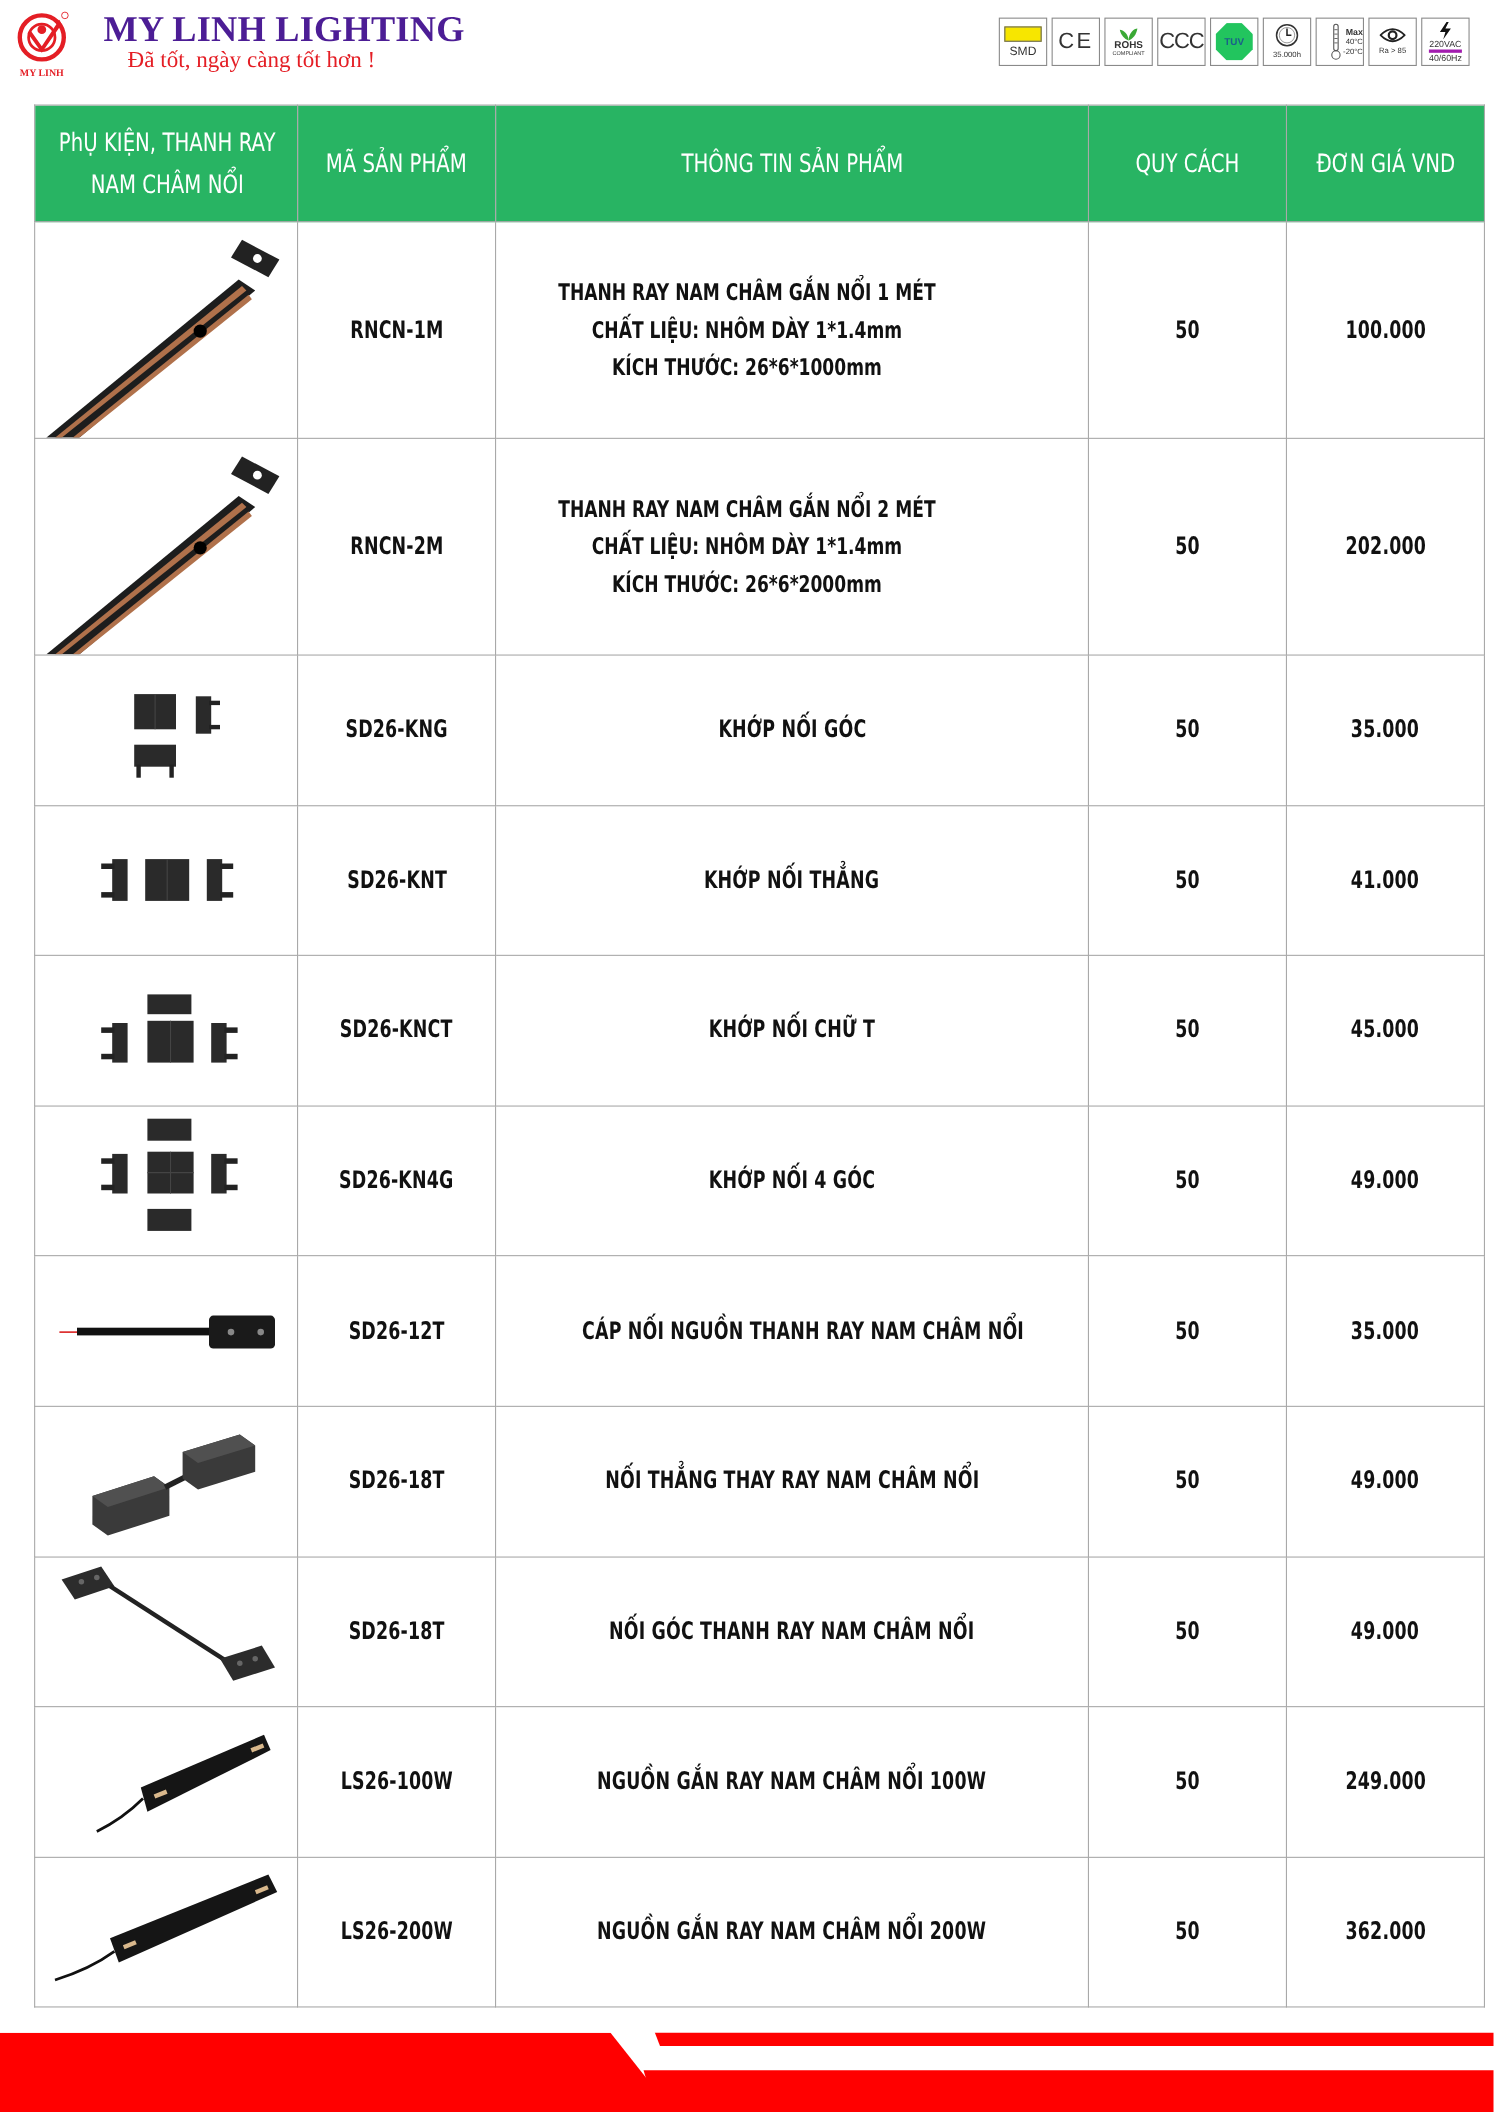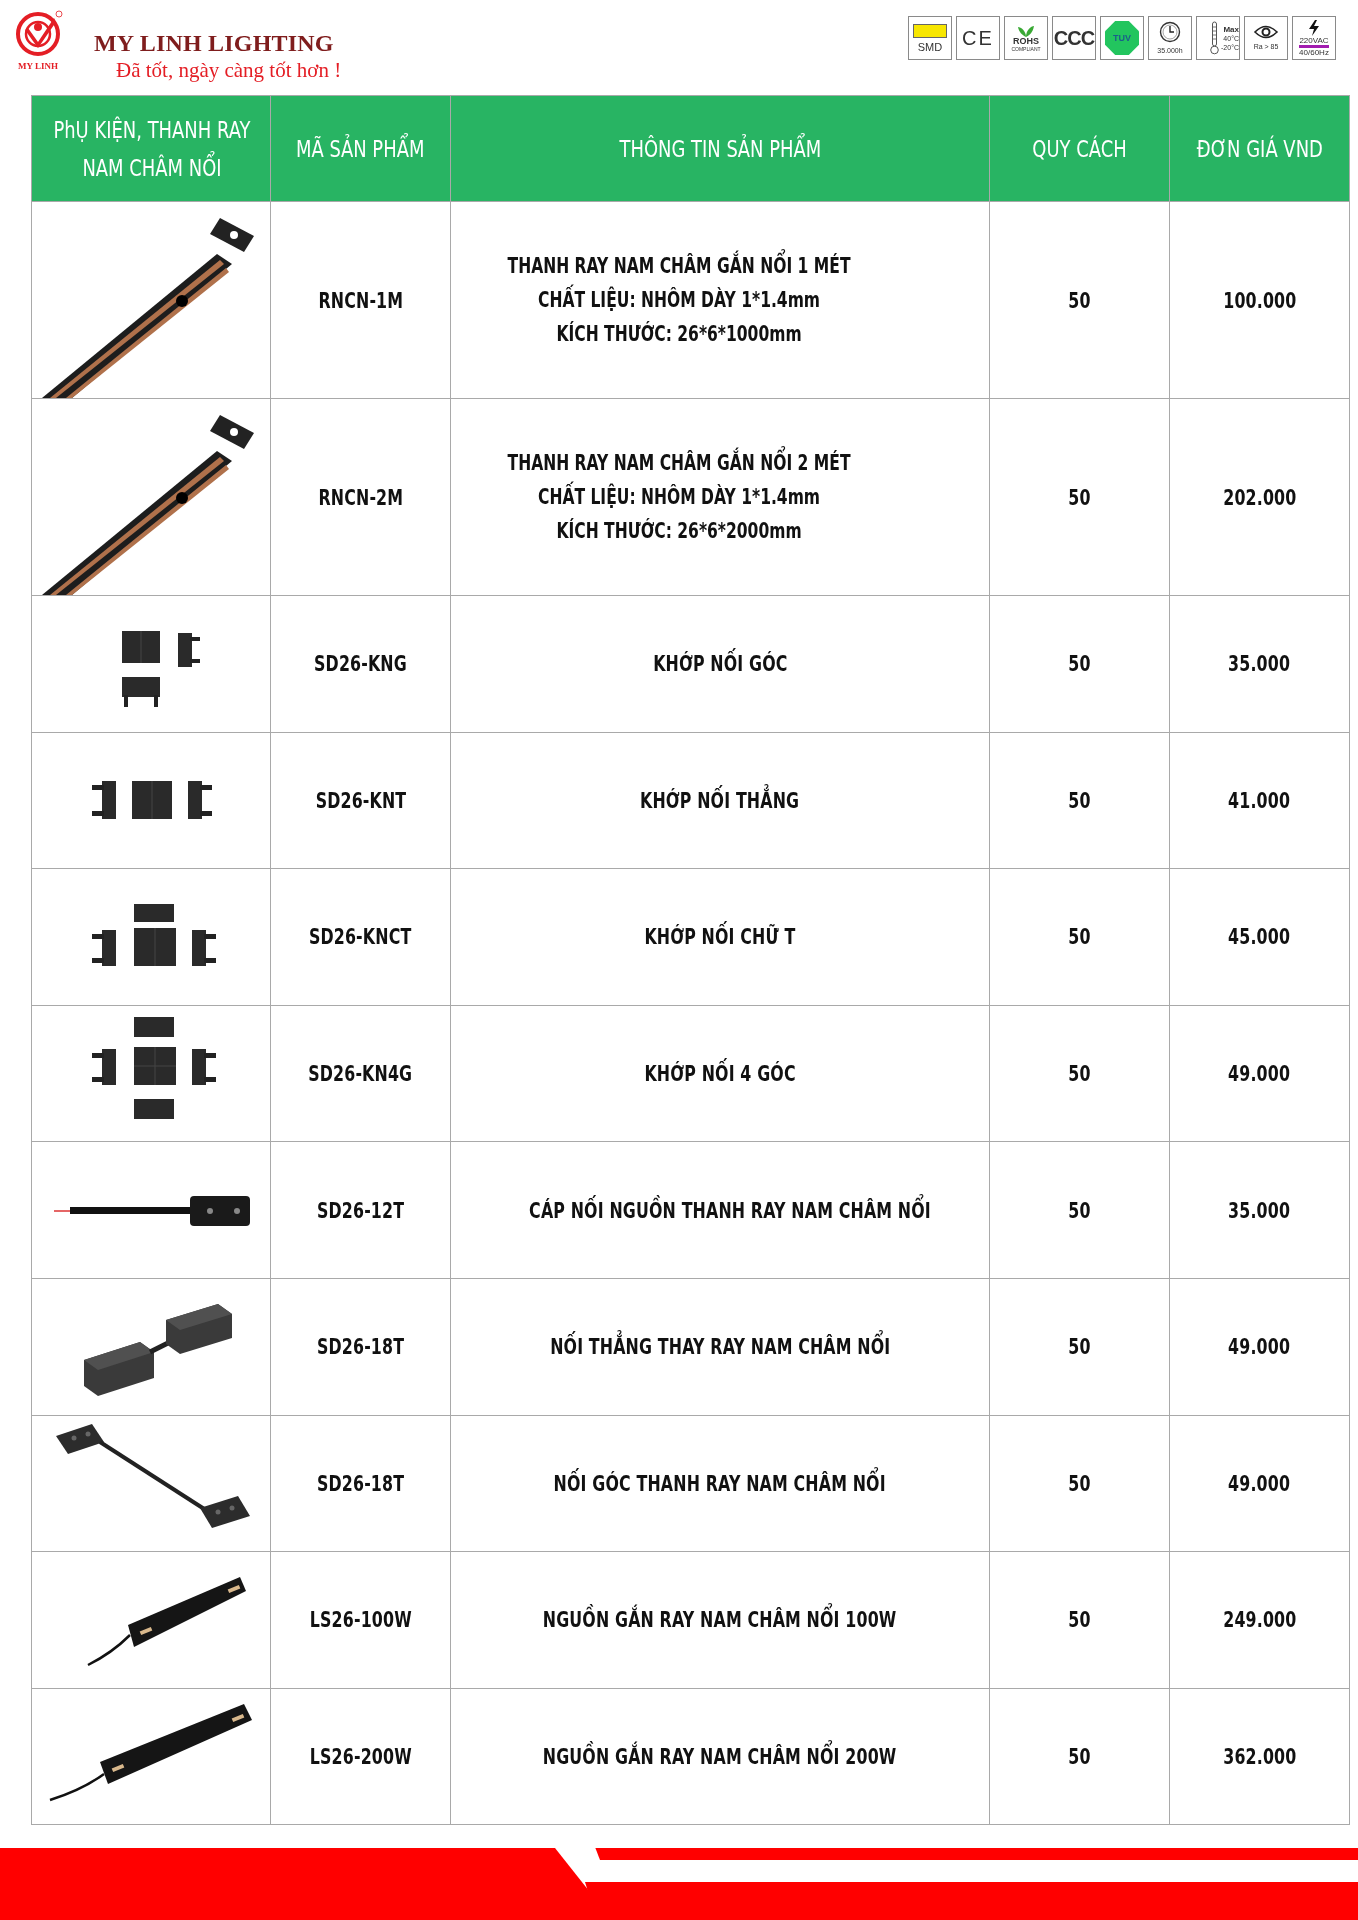--- a/index.html
+++ b/index.html
@@ -4,21 +4,21 @@
 <style>
   * { box-sizing: border-box; margin: 0; padding: 0; }
   html, body { width: 1358px; height: 1920px; background: #ffffff; overflow: hidden; }
   body { position: relative; font-family: "Liberation Sans", sans-serif; color: #111; }
 
   
   .brand { position: absolute; left: 14px; top: 10px; height: 64px; display: flex; align-items: flex-start; }
   .logo { width: 52px; height: 62px; position: relative; text-align: right; }
   .logo svg { display: block; }
   .brand-text { margin-left: 28px; margin-top: 2px; }
-  .brand-name { font-family: "Liberation Serif", serif; font-weight: bold; font-size: 24px; color: #7f1d1d; letter-spacing: 0.2px; line-height: 30px; margin-top: 16px; }
+  .brand-name { font-family: "Liberation Serif", serif; font-weight: bold; font-size: 33px; color: #4c1d95; letter-spacing: 0.2px; line-height: 30px; }
   .brand-slogan { font-family: "Liberation Serif", serif; font-size: 21px; color: #e41e25; margin-left: 22px; line-height: 24px; }
 
   .certs { position: absolute; top: 16px; right: 22px; display: flex; gap: 4px; }
   .cert { width: 44px; height: 44px; border: 1px solid #8a8a8a; background: #fff; display: flex; flex-direction: column; align-items: center; justify-content: center; font-family: "Liberation Sans", sans-serif; color: #333; position: relative; }
   .cert .sm { font-size: 8px; line-height: 9px; }
   .cert .md { font-size: 11px; line-height: 12px; }
   .cert .lg { font-size: 20px; line-height: 20px; font-weight: bold; letter-spacing: -1px; }
   .smd-box { width: 34px; height: 14px; background: #f7e600; border: 1px solid #666; margin-bottom: 3px; }
   .tuv { width: 34px; height: 34px; background: #22c55e; clip-path: polygon(30% 0,70% 0,100% 30%,100% 70%,70% 100%,30% 100%,0 70%,0 30%); display: flex; align-items: center; justify-content: center; font-size: 9px; font-weight: bold; color: #1b5f8a; }
 
@@ -70,21 +70,21 @@
   </div>
   <div class="cert">
     <svg width="18" height="12" viewBox="0 0 18 12">
         <path d="M9 12 C9 6 4 2 1 2 C2 7 5 10 9 12 Z" fill="#3aa935"></path>
         <path d="M9 12 C9 5 14 1 17 1 C16 7 13 10 9 12 Z" fill="#3aa935"></path>
       </svg>
     <div class="sm" style="font-weight:bold;font-size:9px">ROHS</div>
     <div class="sm" style="font-size:5px;line-height:6px">COMPLIANT</div>
   </div>
   <div class="cert">
-    <div class="lg" style="font-weight:bold">CCC</div>
+    <div class="lg" style="font-weight:normal">CCC</div>
   </div>
   <div class="cert">
     <div class="tuv">TUV</div>
   </div>
   <div class="cert">
     <svg width="22" height="22" viewBox="0 0 22 22">
         <circle cx="11" cy="11" r="9.5" fill="none" stroke="#333" stroke-width="1.4"></circle>
         <circle cx="11" cy="11" r="7" fill="none" stroke="#666" stroke-width="0.6"></circle>
         <path d="M11 5 V11 H15" fill="none" stroke="#222" stroke-width="1.4"></path>
       </svg>

